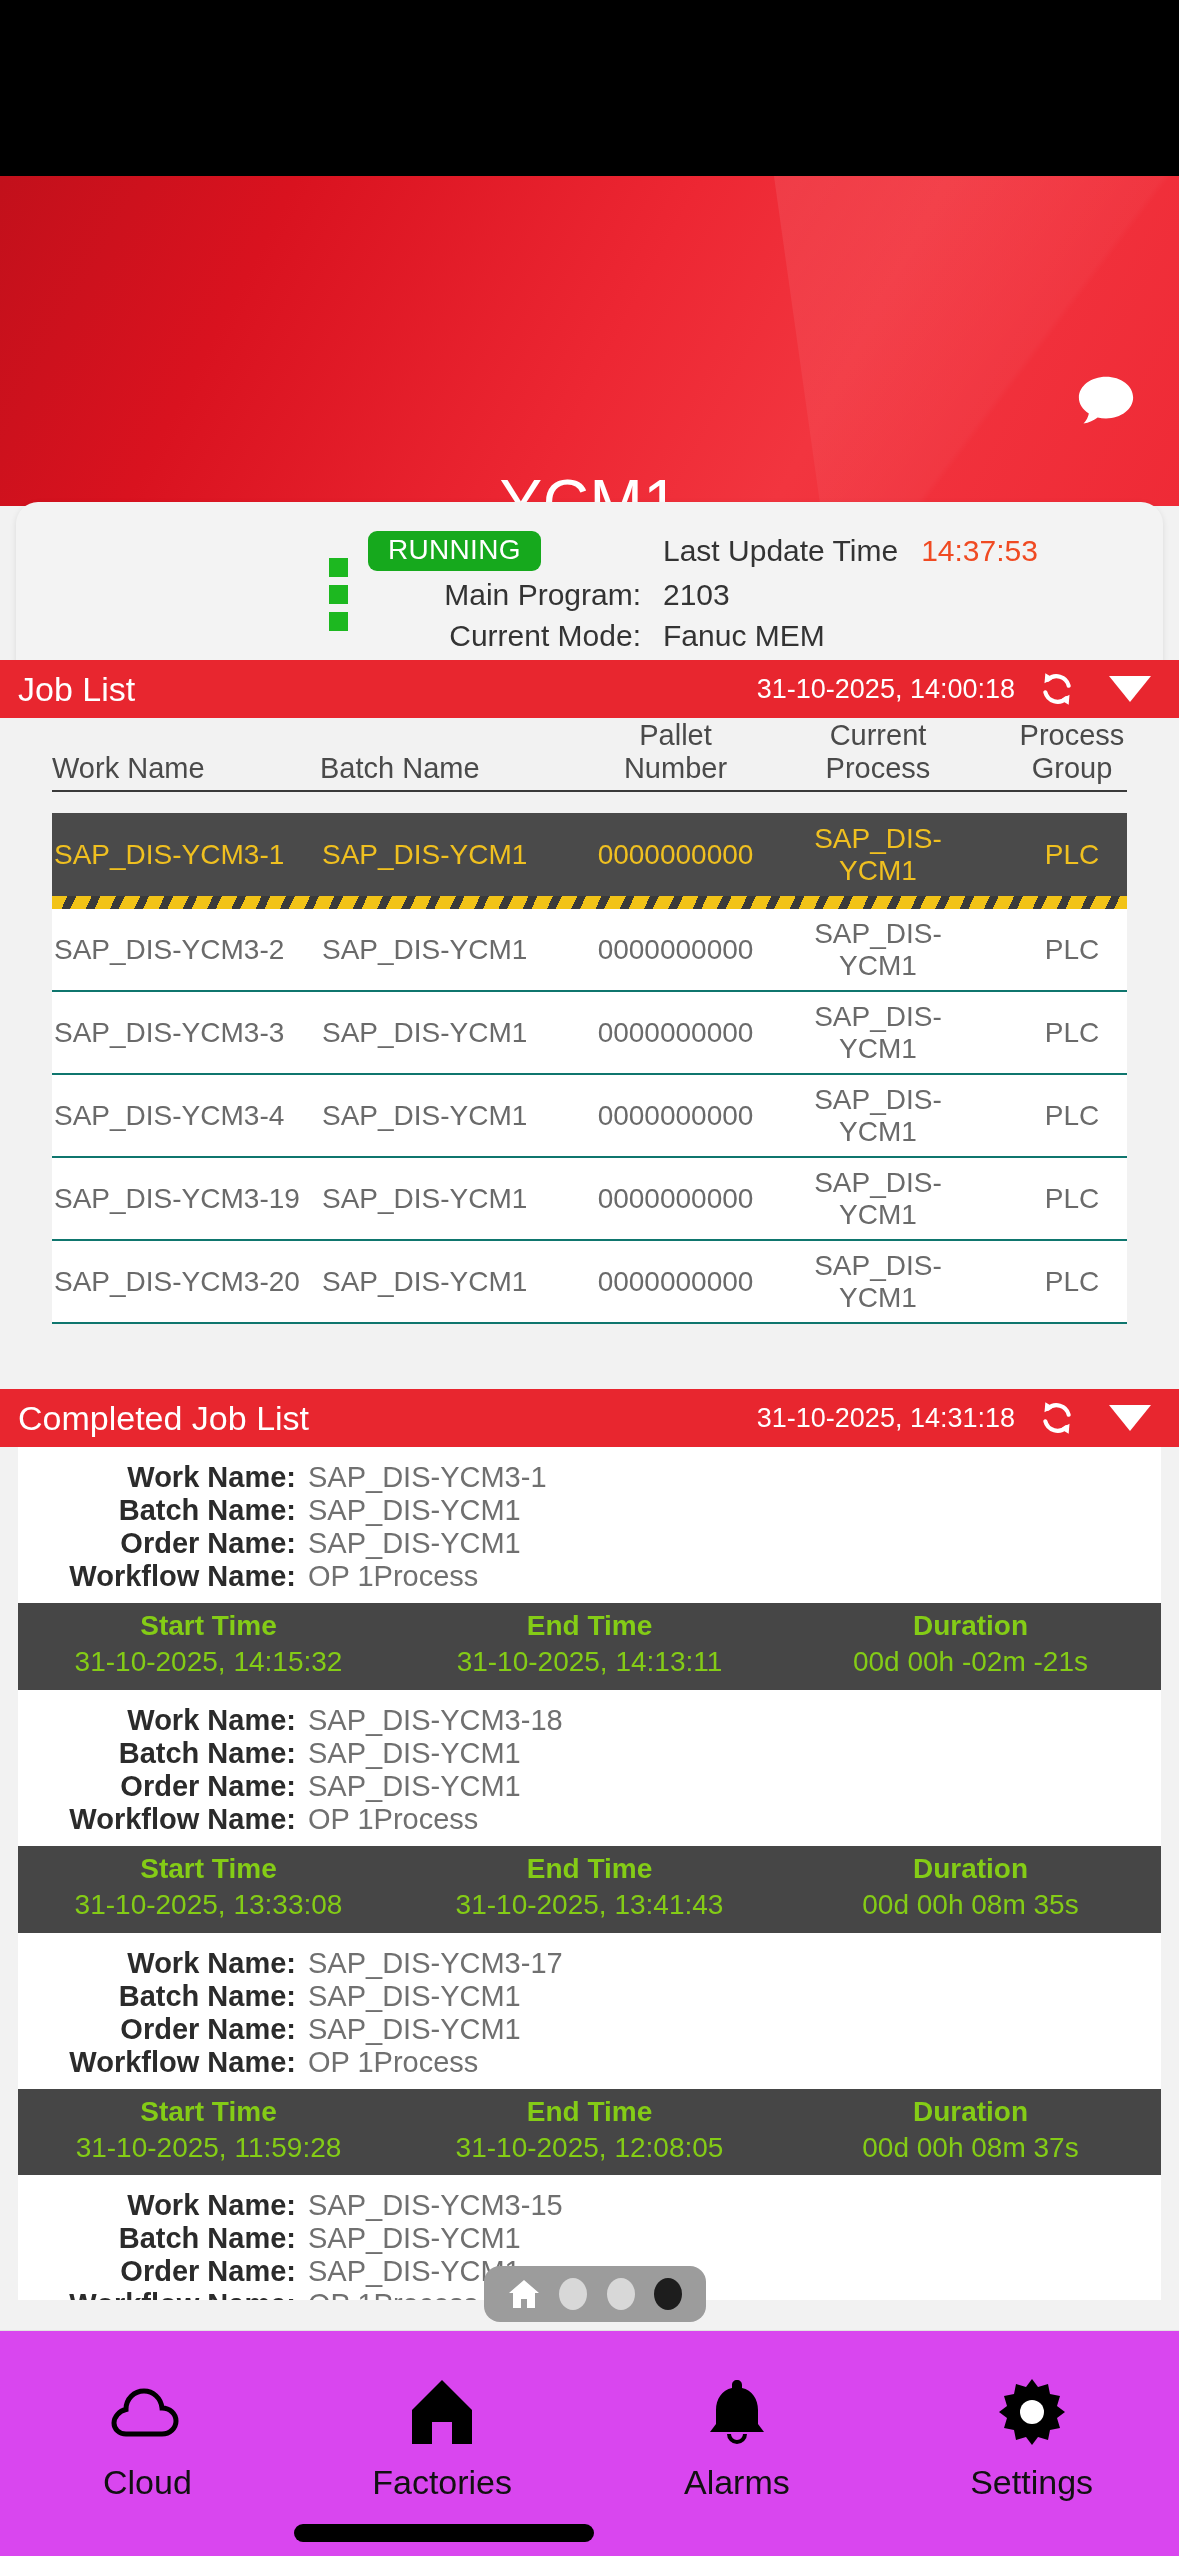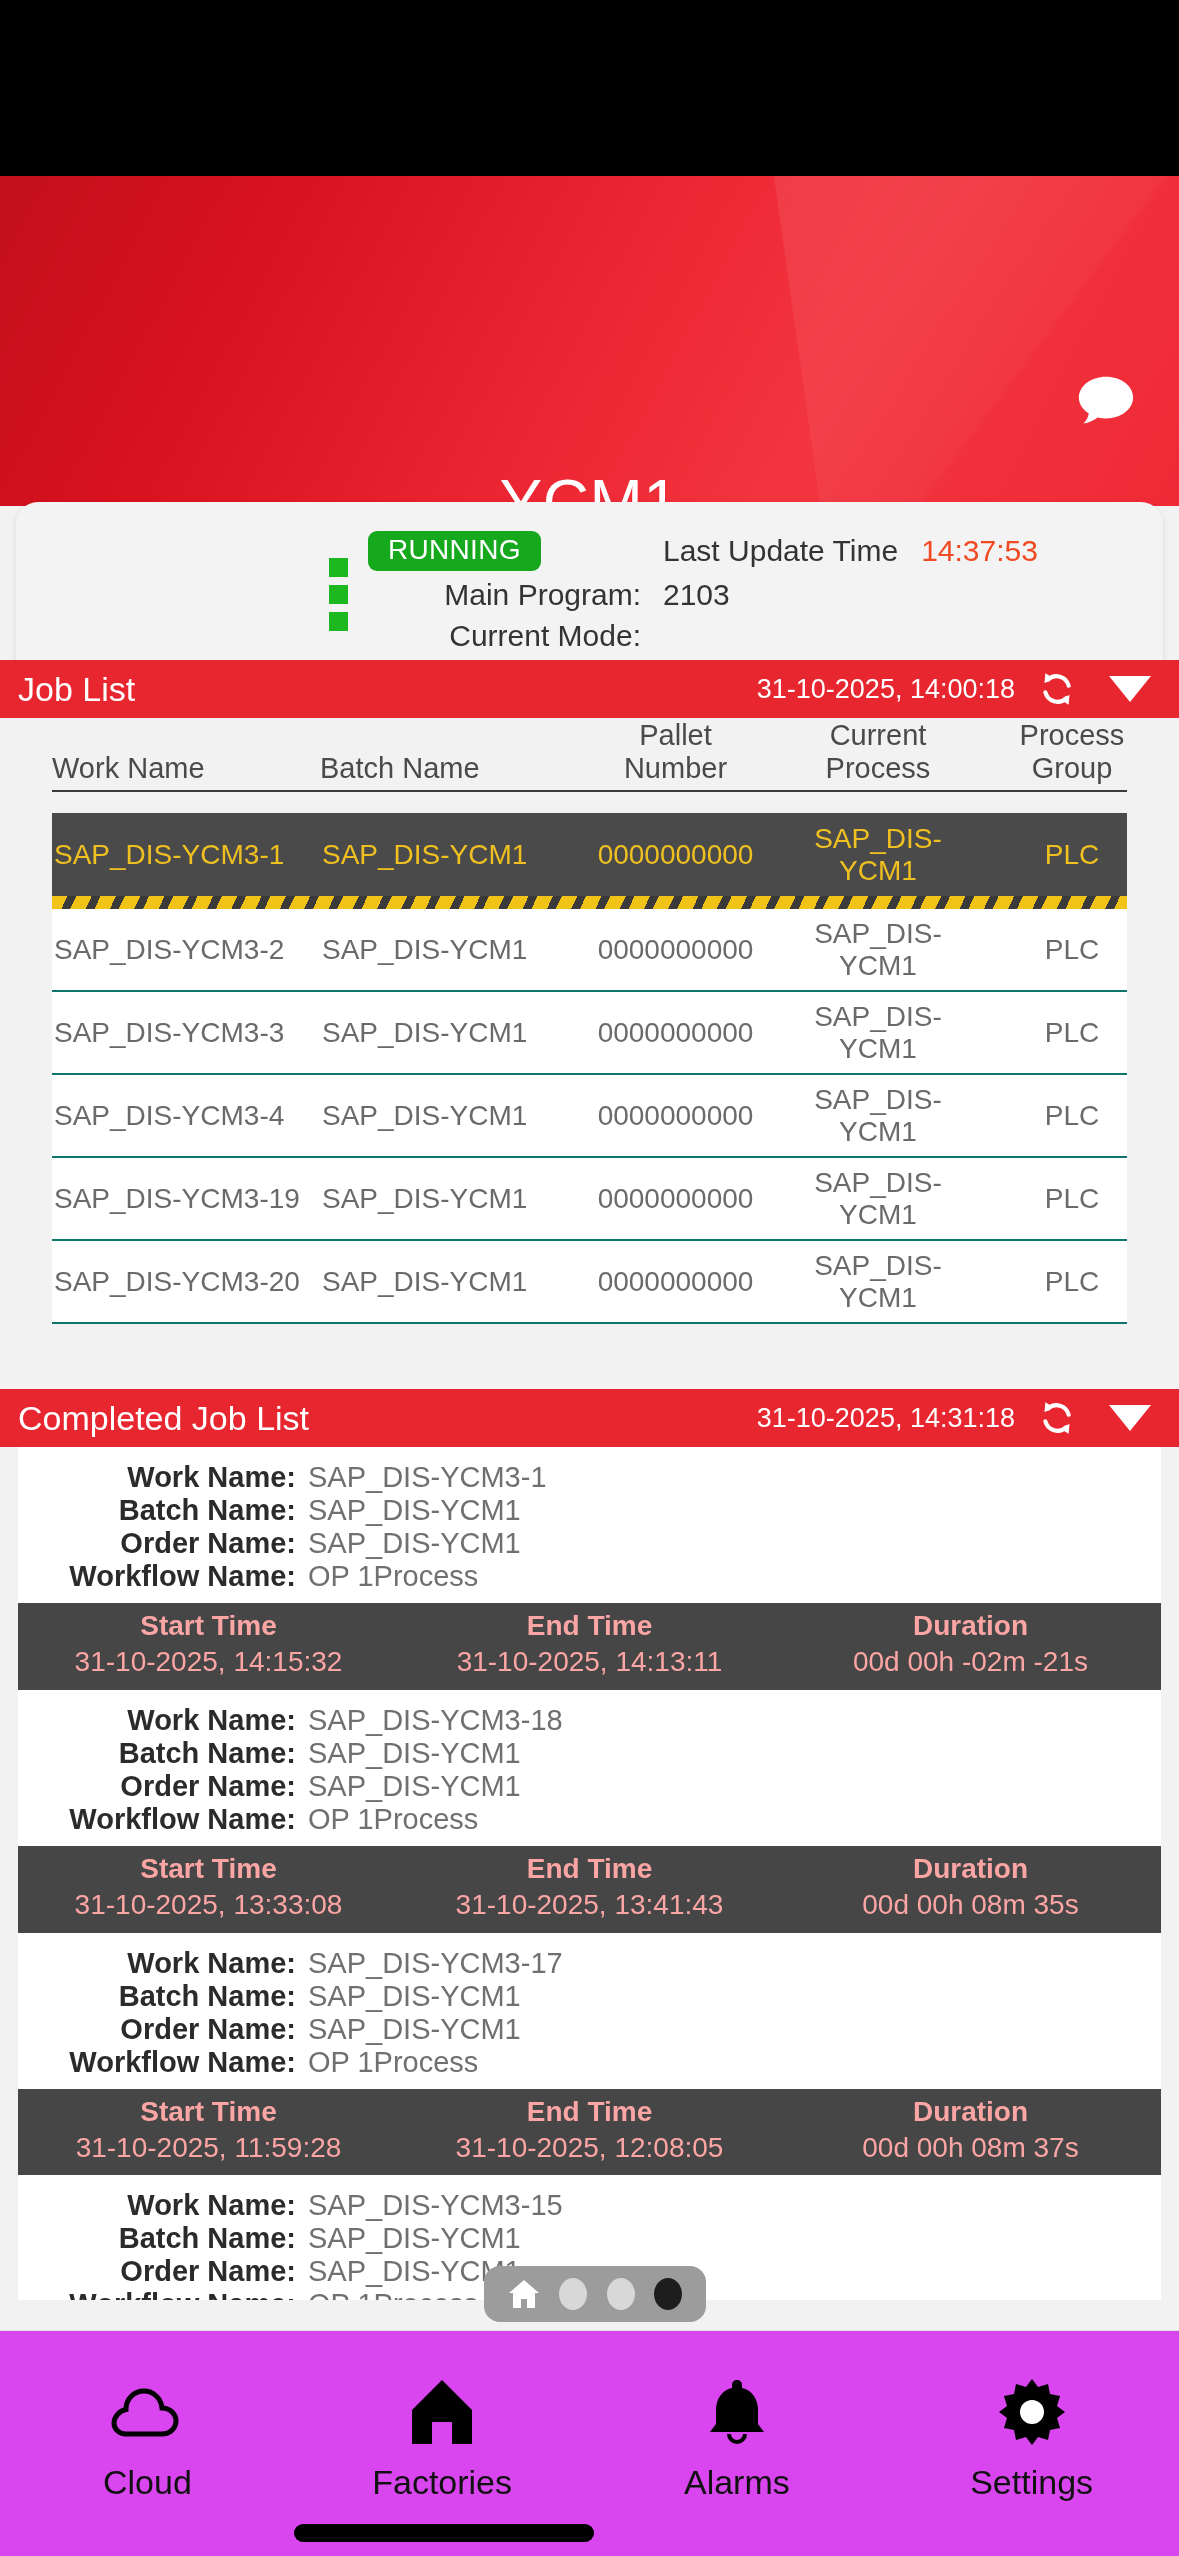--- a/index.html
+++ b/index.html
@@ -97,21 +97,21 @@
     background: repeating-linear-gradient(115deg,#f2c317 0 14px,#3a3a3a 14px 22px);
   }
 
   
   .cjl-panel { position:absolute; left:0; top:1447px; width:1179px; height:853px; overflow:hidden; background:#f2f2f2; }
   .cjl-inner { margin:0 18px; background:#fff; }
   .cj-card { background:#fff; padding:14px 0 10px 0; }
   .cj-line { display:flex; align-items:baseline; }
   .cj-key { width:290px; text-align:right; font-size:29px; font-weight:bold; color:#2b2b2b; padding-right:12px; }
   .cj-val { font-size:29px; color:#707070; }
-  .cj-times { display:grid; grid-template-columns: 1fr 1fr 1fr; background:#464646; color:#fca5a5; padding:5px 0 9px; }
+  .cj-times { display:grid; grid-template-columns: 1fr 1fr 1fr; background:#464646; color:#84cc16; padding:5px 0 9px; }
   .cj-times div { text-align:center; }
   .cj-th { font-size:28px; font-weight:bold; line-height:1.3; }
   .cj-td { font-size:28px; line-height:1.3; }
 
   
   .nav-pill {
     position:absolute; left:484px; top:2266px; width:222px; height:56px;
     background:#9c9c9c; border-radius:16px; display:flex; align-items:center;
     justify-content:space-around; padding:0 14px;
   }
@@ -165,20 +165,21 @@
       </div>
       <div class="lut-wrap">
         <span class="lut-label">Last Update Time</span>
         <span class="lut-value">14:37:53</span>
       </div>
 
       <div class="sg-label">Main Program:</div>
       <div class="sg-value">2103</div>
 
       <div class="sg-label">Current Mode:</div>
+      <div class="sg-value">Fanuc MEM</div>
     </div>
   </div>
 
   <div class="sec-bar" style="top:660px;">
     <div class="sec-title">Job List</div>
     <div class="sec-spacer"></div>
     <div class="sec-time">31-10-2025, 14:00:18</div>
     <div class="sec-refresh">
       <svg viewBox="0 0 48 48">
         <path fill="none" stroke="#fff" stroke-width="5" stroke-linecap="round" d="M38 20a15 15 0 0 0-25-7"></path>

